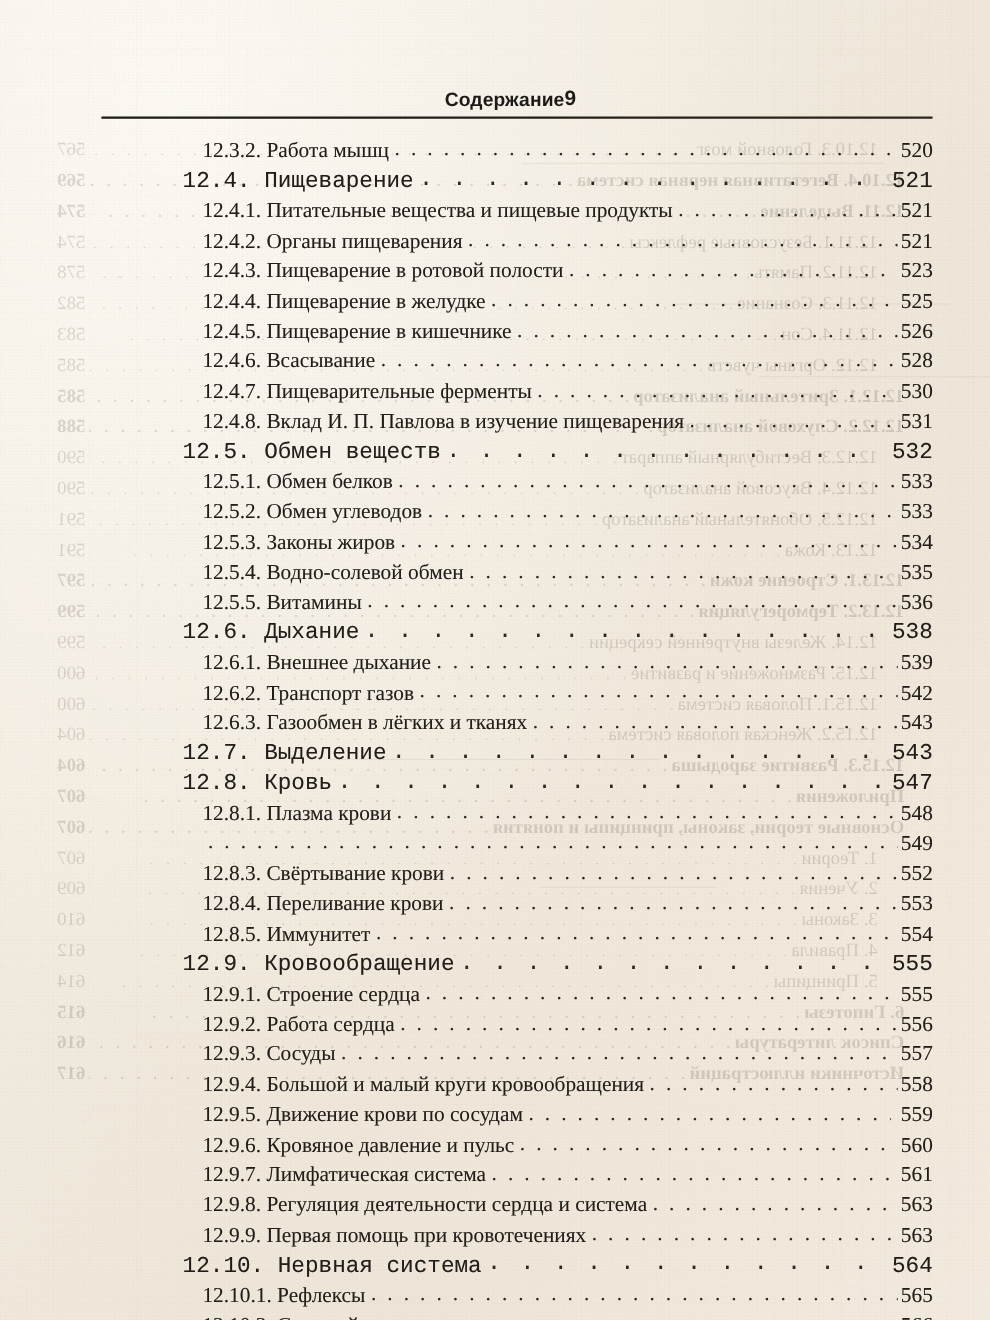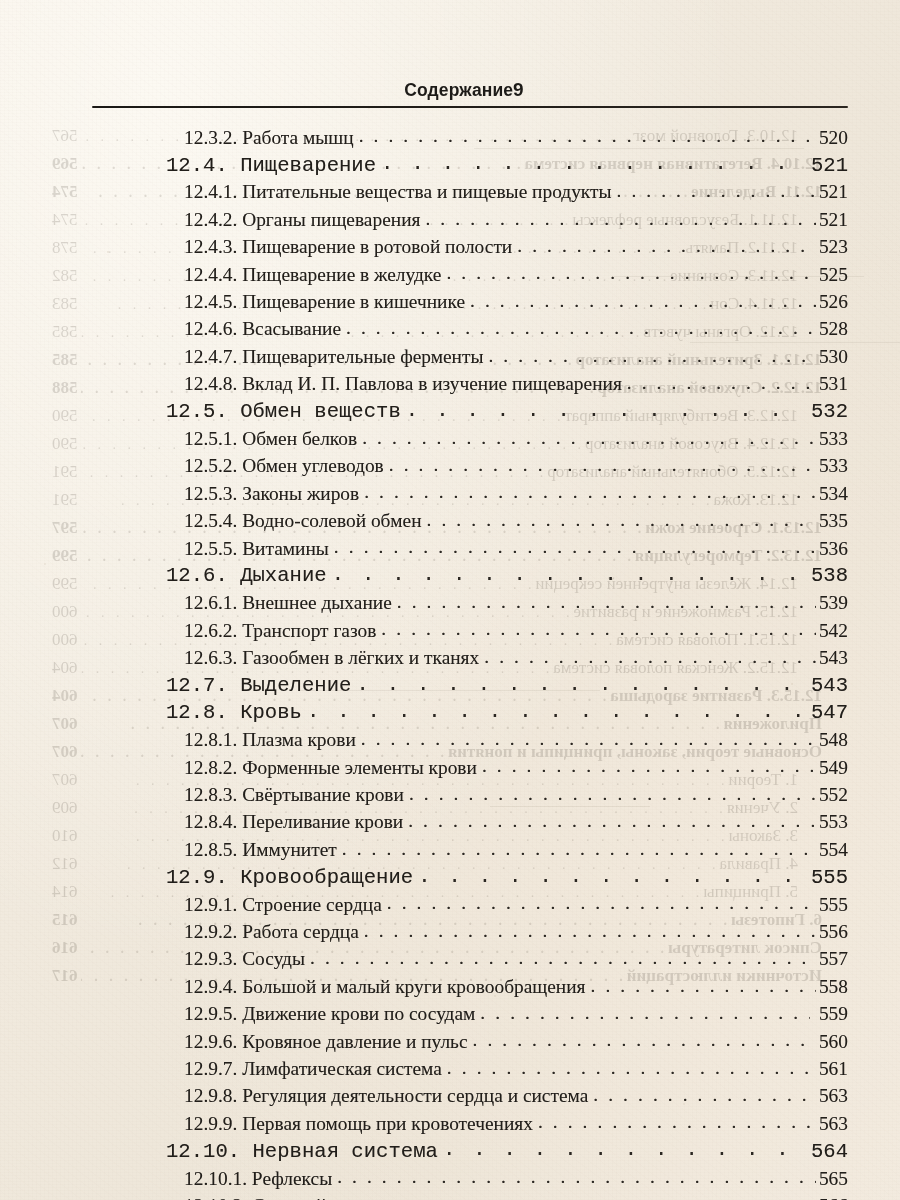--- a/index.html
+++ b/index.html
@@ -472,21 +472,20 @@
         <span class="label">12.8. Кровь</span>
         <span class="leader"></span>
         <span class="page-no">547</span>
       </div>
       <div class="toc-entry lvl3">
         <span class="label">12.8.1. Плазма крови</span>
         <span class="leader"></span>
         <span class="page-no">548</span>
       </div>
       <div class="toc-entry lvl3">
-        <span class="label">12.8.2. Форменные элементы крови</span>
         <span class="leader"></span>
         <span class="page-no">549</span>
       </div>
       <div class="toc-entry lvl3">
         <span class="label">12.8.3. Свёртывание крови</span>
         <span class="leader"></span>
         <span class="page-no">552</span>
       </div>
       <div class="toc-entry lvl3">
         <span class="label">12.8.4. Переливание крови</span>

